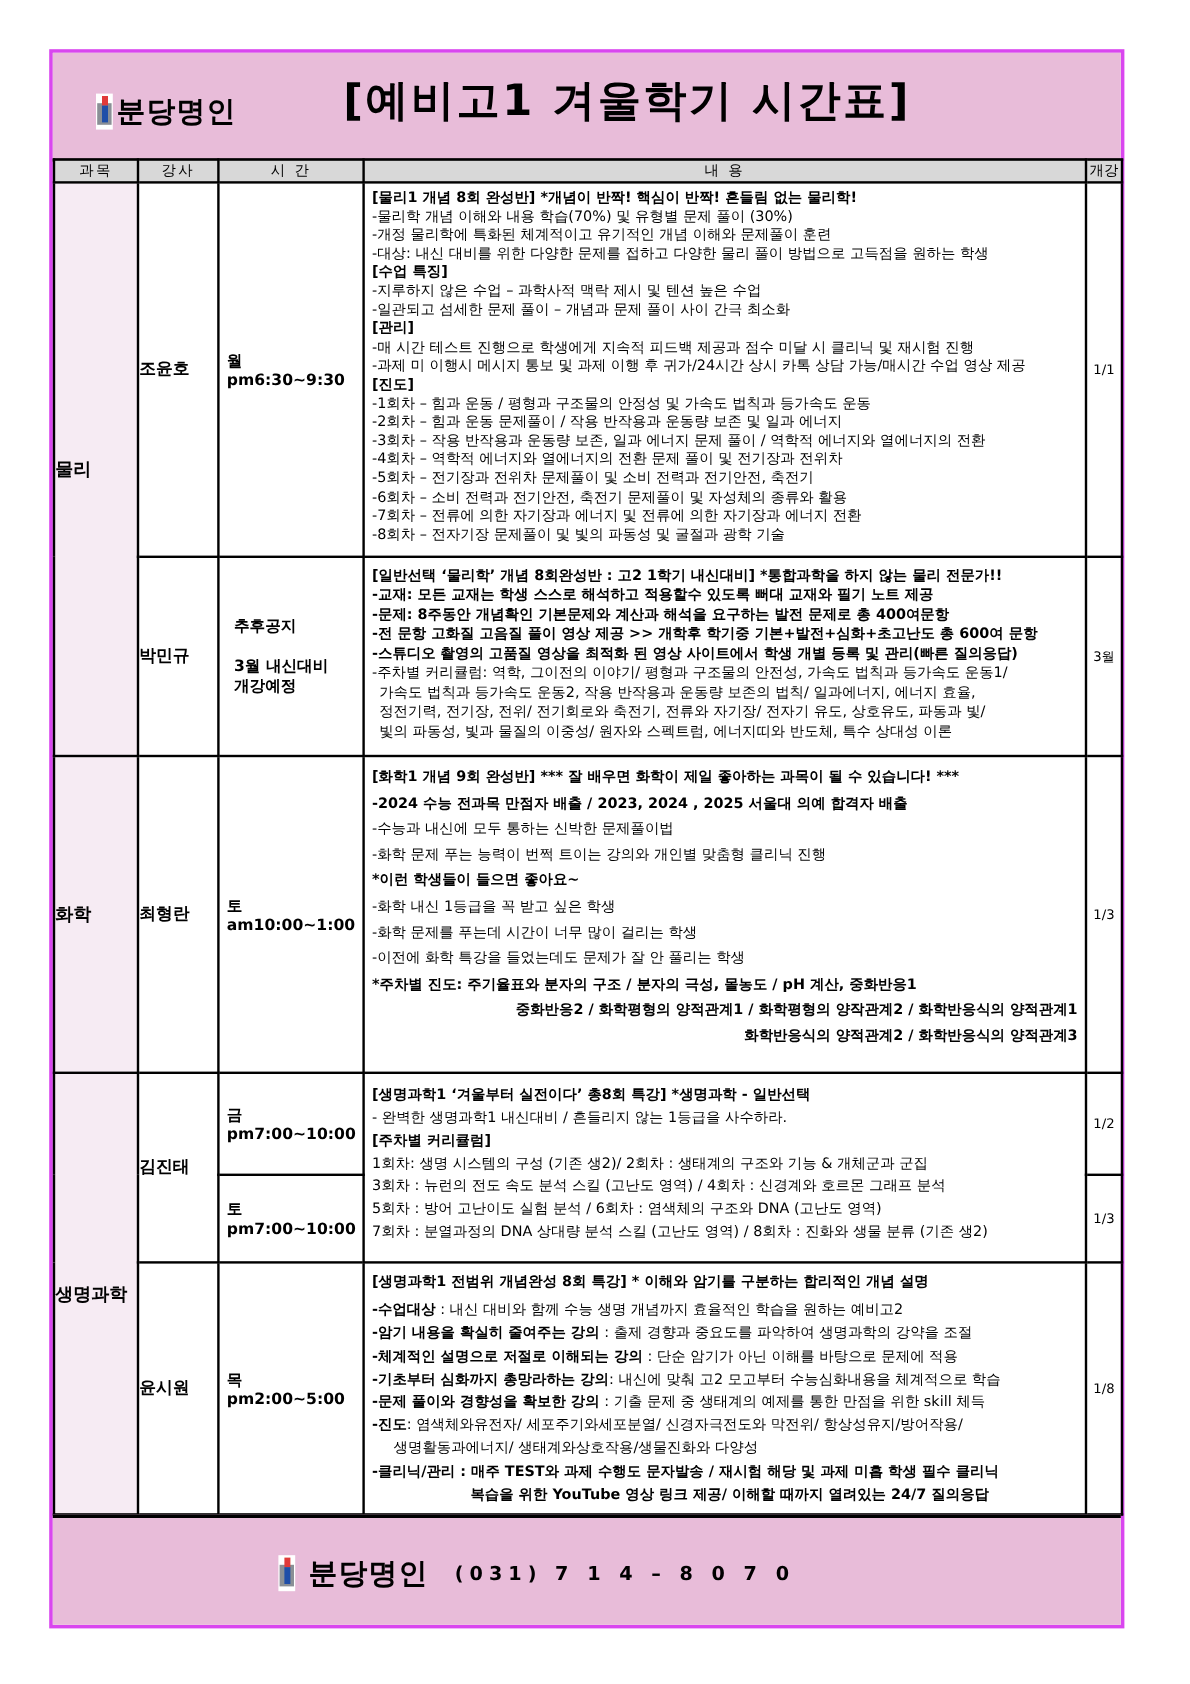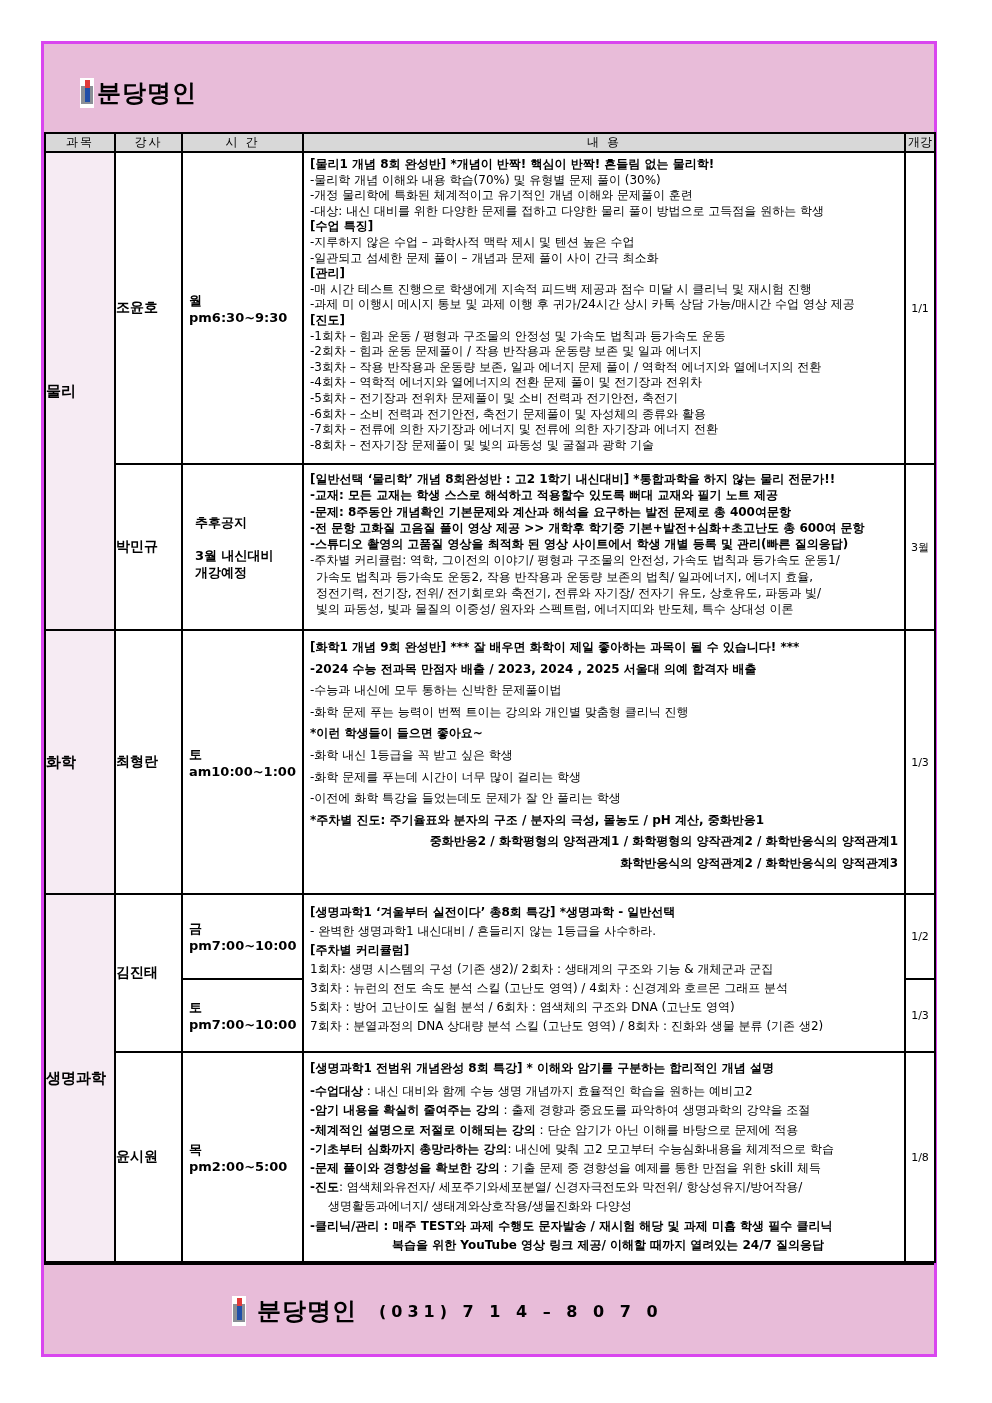--- a/index.html
+++ b/index.html
@@ -43,20 +43,21 @@
 
   <div class="header">
     <div class="logo">
       <span class="logo-mark">
           <span class="g"></span>
           <span class="r"></span>
           <span class="b"></span>
         </span>
       <span class="logo-text">분당명인</span>
     </div>
+    <div class="title">[예비고1 겨울학기 시간표]</div>
   </div>
 
   <table class="tt">
     <colgroup>
       <col style="width:70px">
         <col style="width:67px">
         <col style="width:121px">
         <col style="width:602px">
         <col style="width:30px">
     </colgroup>
@@ -162,21 +163,21 @@
 
     <tr style="height:210px">
       <td class="teacher">윤시원</td>
       <td class="time">목 pm2:00~5:00</td>
       <td class="content" style="line-height:19.2px;padding-top:6px !important;">
         <div class="b" style="margin-bottom:4px;">[생명과학1 전범위 개념완성 8회 특강]   * 이해와 암기를 구분하는 합리적인 개념 설명</div>
         <div><span class="b">-수업대상</span><span> : 내신 대비와 함께 수능 생명 개념까지 효율적인 학습을 원하는 예비고2</span></div>
         <div><span class="b">-암기 내용을 확실히 줄여주는 강의</span><span> : 출제 경향과 중요도를 파악하여 생명과학의 강약을 조절</span></div>
         <div><span class="b">-체계적인 설명으로 저절로 이해되는 강의</span><span> : 단순 암기가 아닌 이해를 바탕으로 문제에 적용</span></div>
         <div><span class="b">-기초부터 심화까지 총망라하는 강의</span><span>: 내신에 맞춰 고2 모고부터 수능심화내용을 체계적으로 학습</span></div>
-        <div><span class="b">-문제 풀이와 경향성을 확보한 강의</span><span> : 기출 문제 중 경향성을 예제를 통한 만점을 위한 skill 체득</span></div>
+        <div><span class="b">-문제 풀이와 경향성을 확보한 강의</span><span> : 기출 문제 중 생태계의 예제를 통한 만점을 위한 skill 체득</span></div>
         <div><span class="b">-진도</span><span>: 염색체와유전자/ 세포주기와세포분열/ 신경자극전도와 막전위/ 항상성유지/방어작용/</span></div>
         <div class="ind2">생명활동과에너지/ 생태계와상호작용/생물진화와 다양성</div>
         <div class="b">-클리닉/관리 : 매주 TEST와 과제 수행도 문자발송 / 재시험 해당 및 과제 미흡 학생 필수 클리닉</div>
         <div class="b ind3">복습을 위한 YouTube 영상 링크 제공/  이해할 때까지 열려있는 24/7 질의응답</div>
       </td>
       <td class="count">1/8</td>
     </tr>
   </tbody>
     </table>
 

